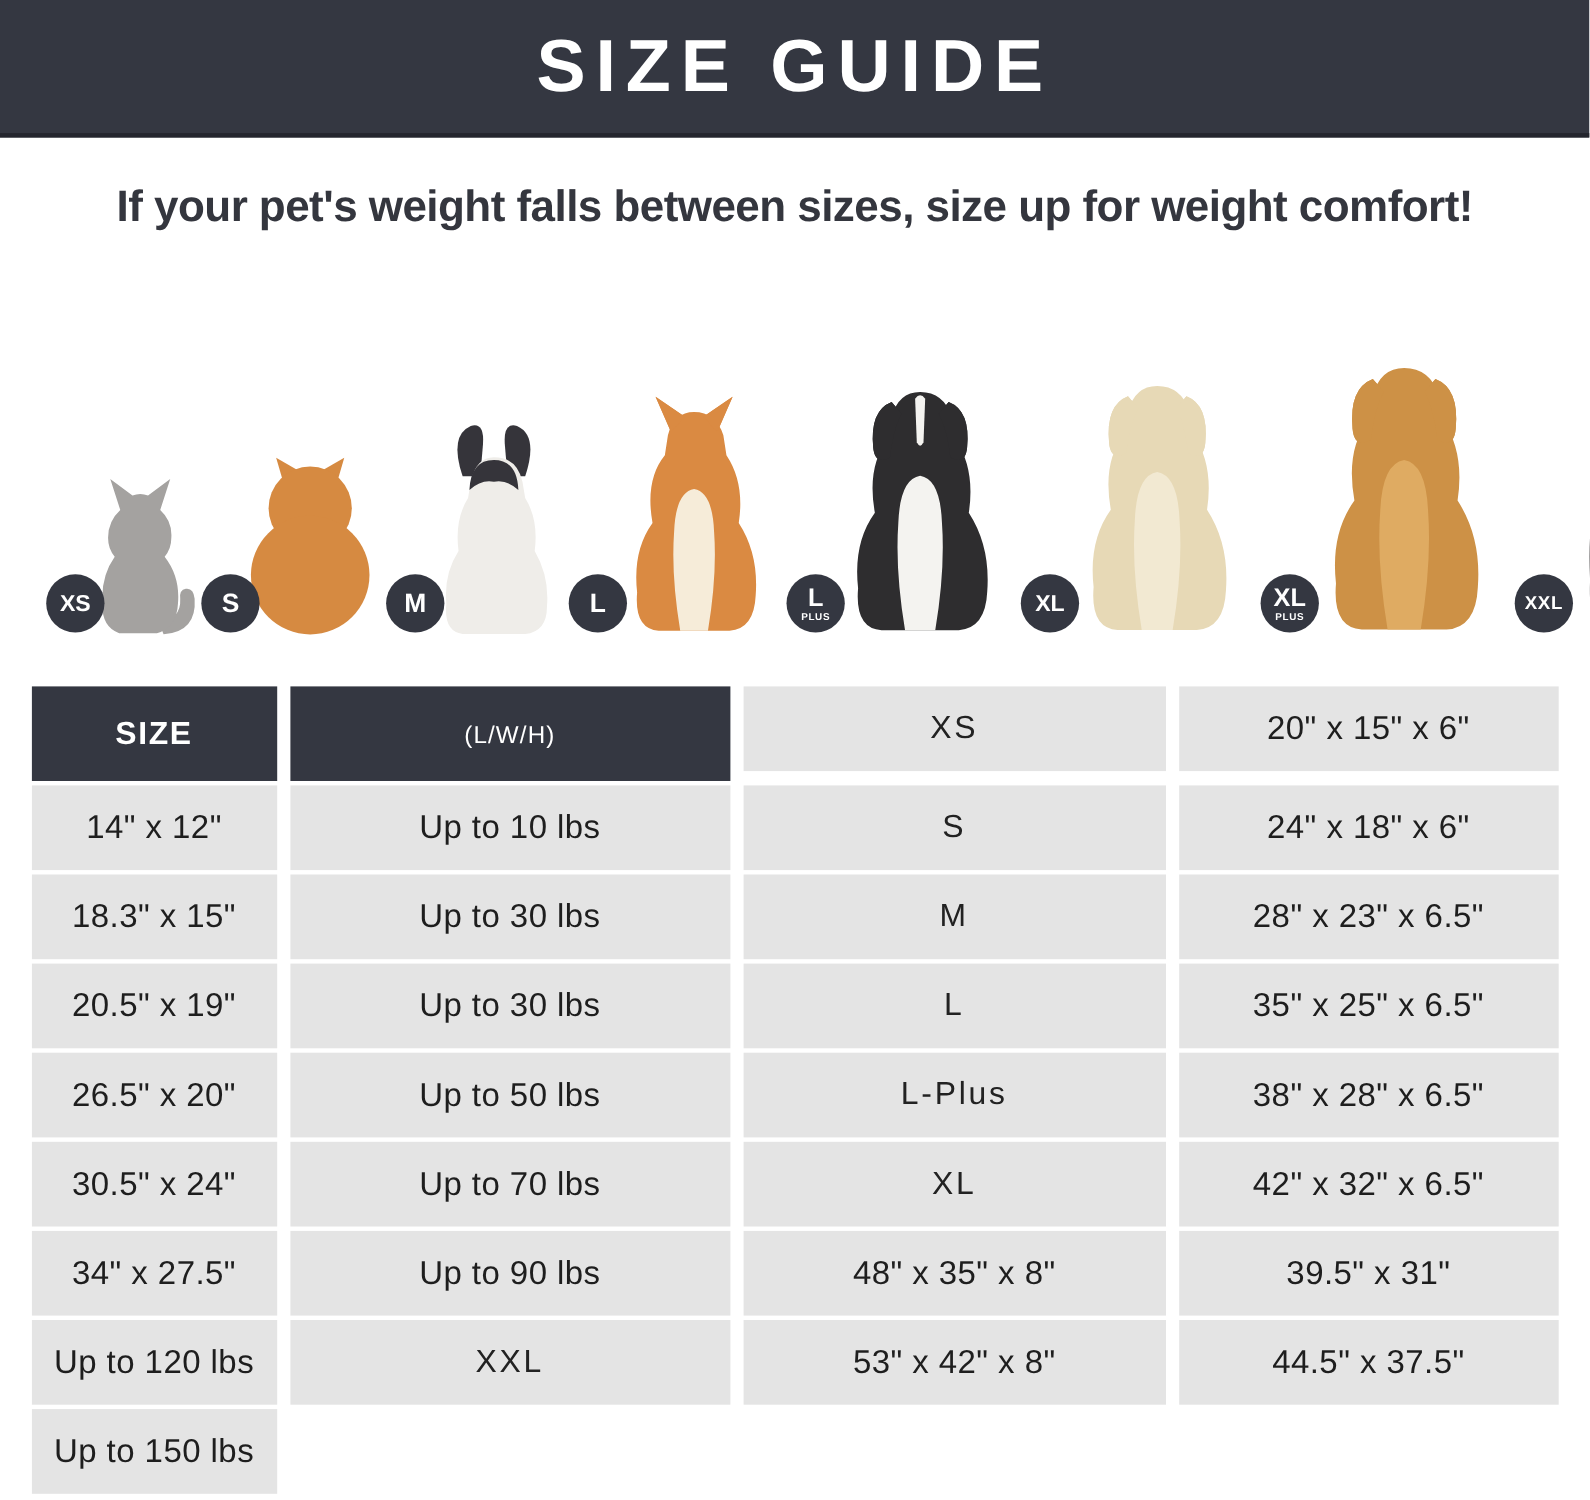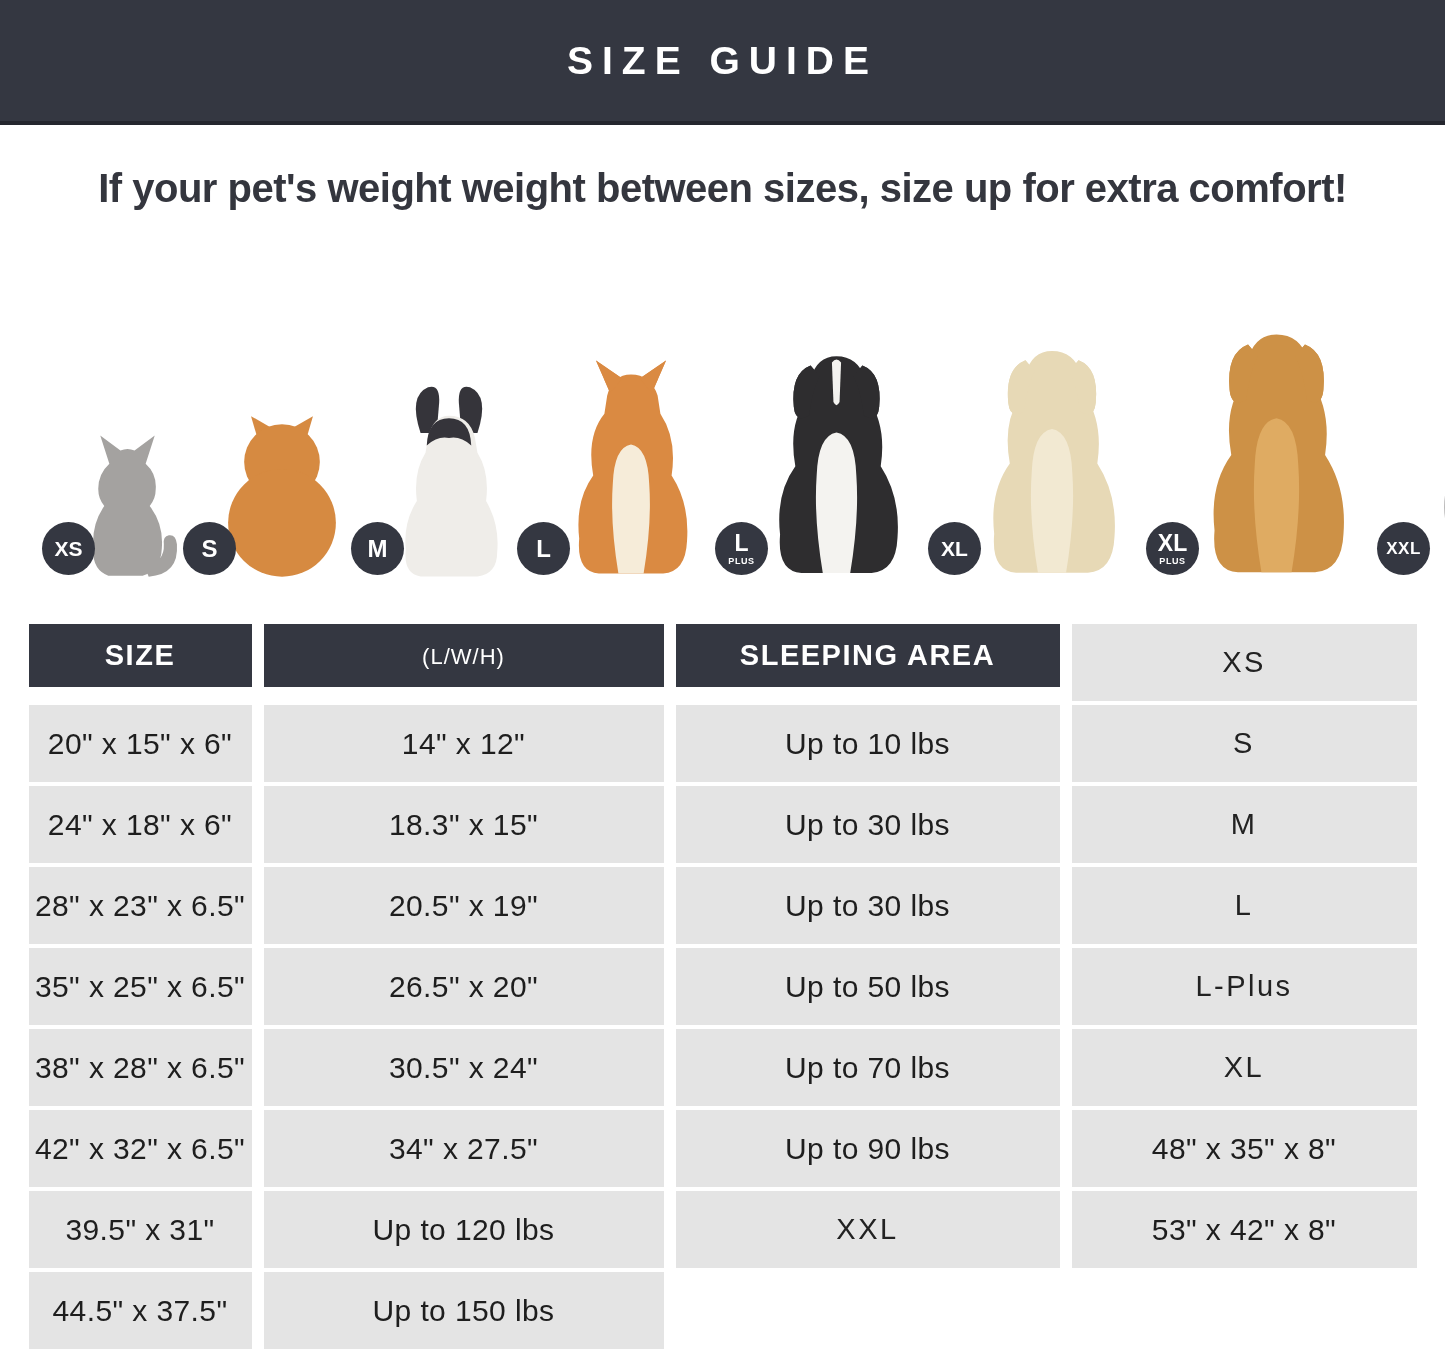--- a/index.html
+++ b/index.html
@@ -7,21 +7,21 @@
     width:1445px;height:1364px;background:#ffffff;overflow:hidden;
     font-family:"Liberation Sans","DejaVu Sans",sans-serif;
     -webkit-font-smoothing:antialiased;
   }
   
   .banner{
     height:121px;background:#343741;border-bottom:4px solid #24262e;
     display:flex;align-items:center;justify-content:center;
   }
   .banner h1{
-    margin:0;color:#ffffff;font-size:39px;font-weight:bold;letter-spacing:9px;
+    margin:0;color:#ffffff;font-size:67px;font-weight:bold;letter-spacing:9px;
   }
   
   .subtitle{
     margin:41px 0 0;text-align:center;
     font-size:40px;font-weight:bold;color:#34363e;letter-spacing:-0.5px;
   }
   
   .pets{
     margin:66px 42px 0 42px;height:302px;
     display:flex;align-items:flex-end;justify-content:space-between;
@@ -38,40 +38,40 @@
   .badge.len3 .main{font-size:17px;letter-spacing:0.5px;}
   .badge .sub{font-weight:bold;font-size:9px;letter-spacing:0.6px;margin-top:2px;}
   .badge.hasSub .main{font-size:23px;}
   
   .size-table{
     width:1388px;margin:45px auto 0 auto;
     display:grid;grid-template-columns:223px 400px 384px 345px;
     column-gap:12px;row-gap:4px;background:#ffffff;
   }
   .th{
-    background:#343741;color:#ffffff;height:63px;
+    background:#343741;color:#ffffff;height:86px;
     display:flex;flex-direction:column;align-items:center;justify-content:center;
     font-weight:bold;font-size:29px;letter-spacing:1.5px;text-align:center;
   }
   .th .sub{font-size:22px;font-weight:normal;letter-spacing:1px;margin-top:2px;}
   .td{
     background:#e4e4e4;height:77px;
     display:flex;align-items:center;justify-content:center;
     font-size:30px;color:#1e1e1e;letter-spacing:0.4px;
   }
   .td.size-col{letter-spacing:2.5px;font-size:29px;color:#222;}
 </style>
 </head>
 <body>
 
 <div class="banner">
   <h1>SIZE GUIDE</h1>
 </div>
 
-<p class="subtitle">If your pet's weight weight between sizes, size up for extra comfort!</p>
+<p class="subtitle">If your pet's weight falls between sizes, size up for weight comfort!</p>
 
 <div class="pets" id="pets-row">
     <div class="pet">
       <svg width="111" height="152" viewBox="0 0 110 150">
         <path fill="#a4a2a0" d="M76 148 Q106 146 104 116 Q103 106 96 107 Q90 108 91 116 Q92 134 72 138 Z"></path>
         <path fill="#a4a2a0" d="M37 36 L28 8 L48 23 Q55 20 62 23 L82 8 L73 36 Q84 46 83 61 Q83 71 77 78 Q91 96 89 120 Q88 142 70 147 L36 147 Q19 141 21 117 Q20 95 32 78 Q26 71 26 61 Q26 46 37 36 Z"></path>
       </svg>
       <div class="badge len2">
         <span class="main">XS</span>
       </div>
@@ -166,23 +166,20 @@
       </div>
     </div>
   </div>
 
 <div class="size-table" id="size-table">
     <div class="th">
       <span>SIZE</span>
     </div>
     <div class="th">
       <span class="sub">(L/W/H)</span>
-    </div>
-    <div class="th">
-      <span>SLEEPING AREA</span>
     </div>
     <div class="td size-col">XS</div>
     <div class="td">20" x 15" x 6"</div>
     <div class="td">14" x 12"</div>
     <div class="td">Up to 10 lbs</div>
     <div class="td size-col">S</div>
     <div class="td">24" x 18" x 6"</div>
     <div class="td">18.3" x 15"</div>
     <div class="td">Up to 30 lbs</div>
     <div class="td size-col">M</div>

